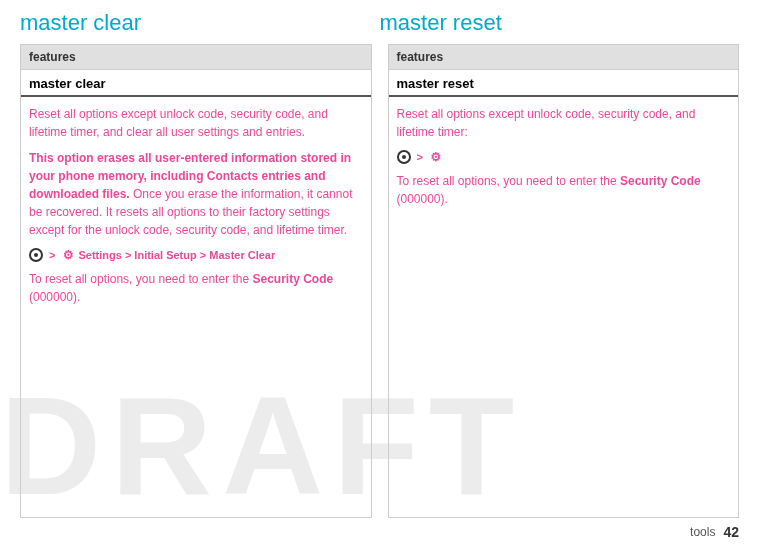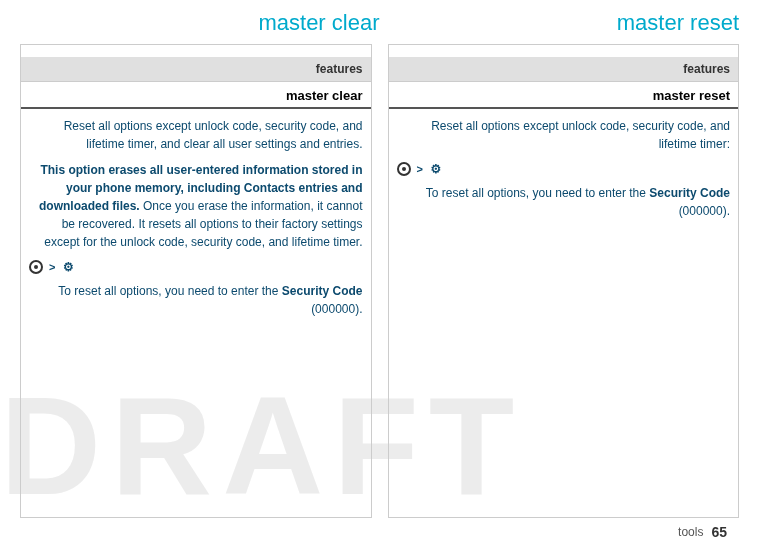--- a/index.html
+++ b/index.html
@@ -1,15 +1,15 @@
 <!DOCTYPE html>
 <html><head>
   <meta charset="utf-8">
   <style>
-    * { margin: 0; padding: 0; box-sizing: border-box; text-align: right; }
+    * { margin: 0; padding: 0; box-sizing: border-box; }
 
     body {
       width: 759px;
       height: 546px;
       background: #ffffff;
       font-family: Arial, Helvetica, sans-serif;
       font-size: 13px;
       position: relative;
       overflow: hidden;
     }
@@ -67,35 +67,34 @@
       flex-direction: column;
     }
 
     .features-header {
       background: #e0e0e0;
       padding: 5px 8px;
       font-size: 12px;
       font-weight: bold;
       color: #333;
       border-bottom: 1px solid #cccccc;
-      margin-top: 12px;
     }
 
     .feature-name {
       padding: 6px 8px 4px 8px;
       font-size: 13px;
       font-weight: bold;
       color: #000;
       border-bottom: 2px solid #555555;
     }
 
     .feature-body {
       padding: 8px 8px;
       font-size: 12px;
-      color: #0c4a6e;
+      color: #ec4899;
       line-height: 1.5;
       flex: 1;
     }
 
     .feature-body p {
       margin-bottom: 8px;
     }
 
     .feature-body .warning {
       font-weight: bold;
@@ -150,21 +149,21 @@
     .nav-path .nav-text {
       font-size: 11px;
       font-weight: bold;
     }
 
     
     .footer {
       display: flex;
       justify-content: flex-end;
       align-items: center;
-      padding: 6px 32px;
+      padding: 6px 20px;
     }
 
     .footer-text {
       font-size: 12px;
       color: #555;
     }
 
     .footer-page {
       font-size: 14px;
       font-weight: bold;
@@ -191,20 +190,21 @@
       <div class="feature-name">master clear</div>
       <div class="feature-body">
         <p>Reset all options except unlock code, security code, and lifetime timer, and clear all user settings and entries.</p>
         <p>
           <span class="warning">This option erases all user-entered information stored in your phone memory, including Contacts entries and downloaded files.</span><span> Once you erase the information, it cannot be recovered. It resets all options to their factory settings except for the unlock code, security code, and lifetime timer.</span>
         </p>
         <div class="nav-path">
           <span class="nav-icon-circle"></span>
           <span class="arrow">&gt;</span>
           <span class="settings-icon">⚙</span>
+          <span class="nav-text">Settings &gt; Initial Setup &gt; Master Clear</span>
         </div>
         <p>
           <span>To reset all options, you need to enter the </span><strong>Security Code</strong><span> (000000).</span>
         </p>
       </div>
     </div>
 
     <div class="column">
       <div class="features-header">features</div>
       <div class="feature-name">master reset</div>
@@ -218,16 +218,16 @@
         <p>
           <span>To reset all options, you need to enter the </span><strong>Security Code</strong><span> (000000).</span>
         </p>
       </div>
     </div>
 
   </div>
 
   <div class="footer">
     <span class="footer-text">tools</span>
-    <span class="footer-page">65</span>
+    <span class="footer-page">42</span>
   </div>
 
 </div>
 
 </body></html>

